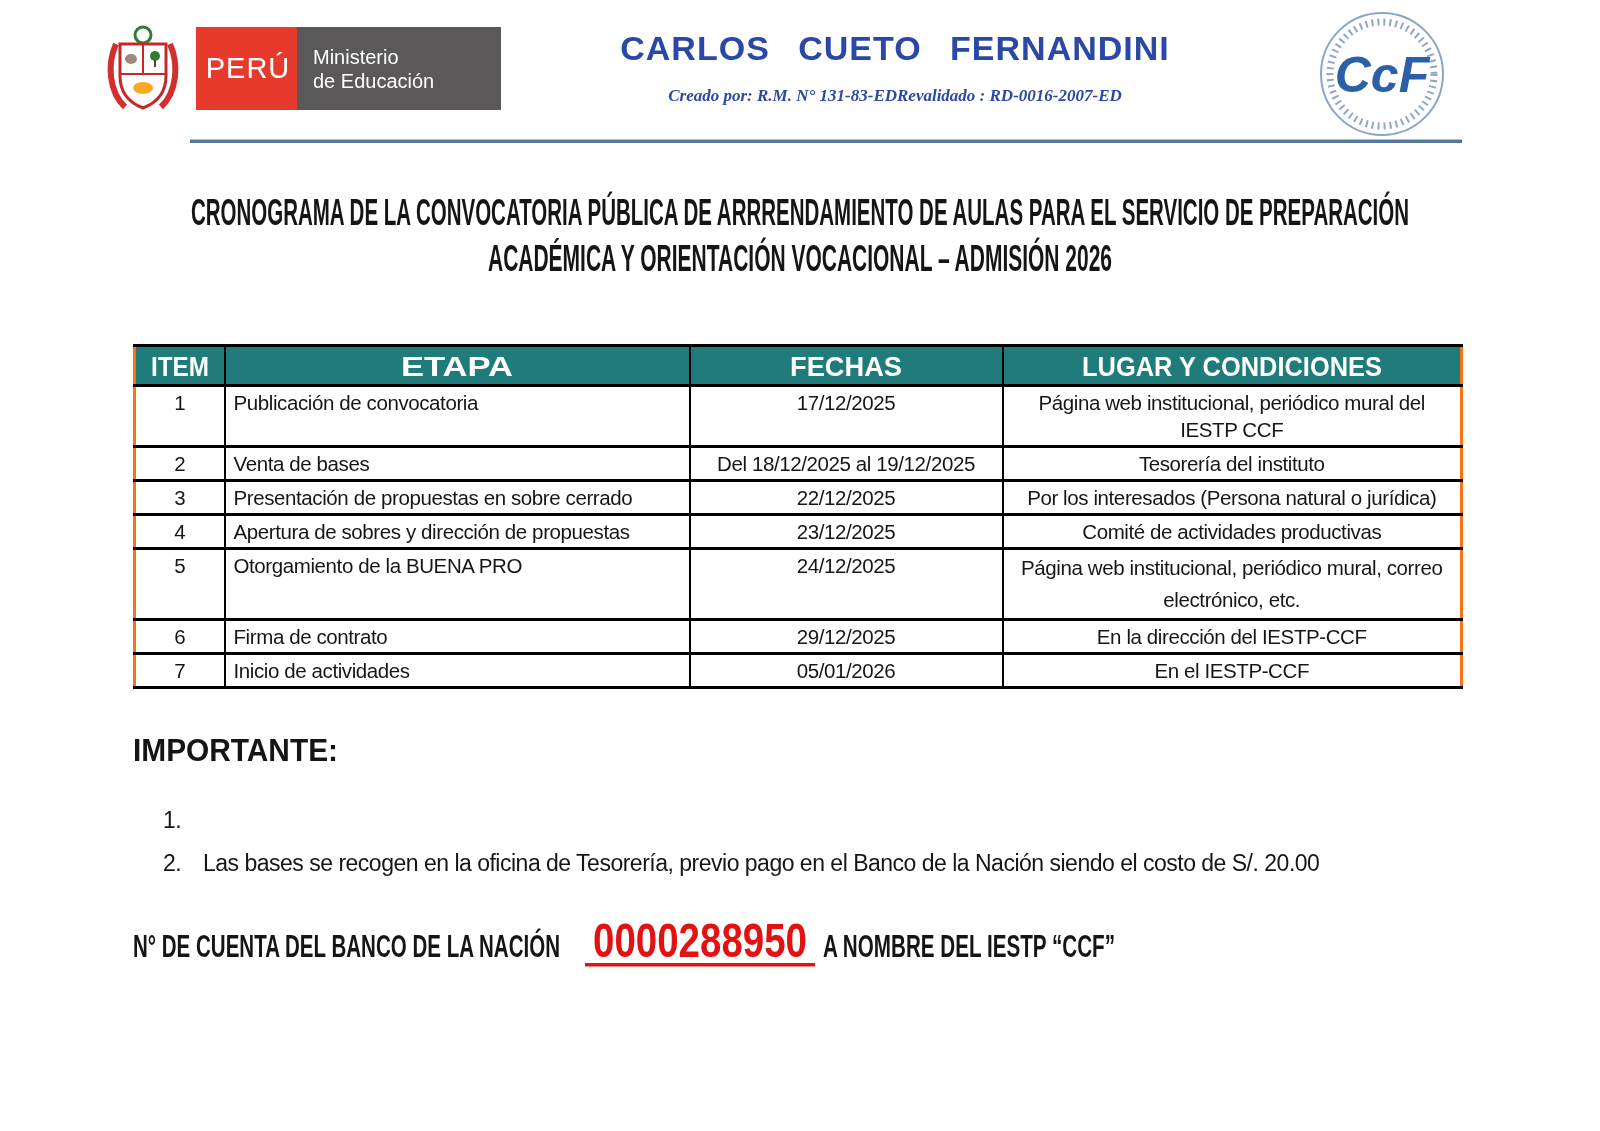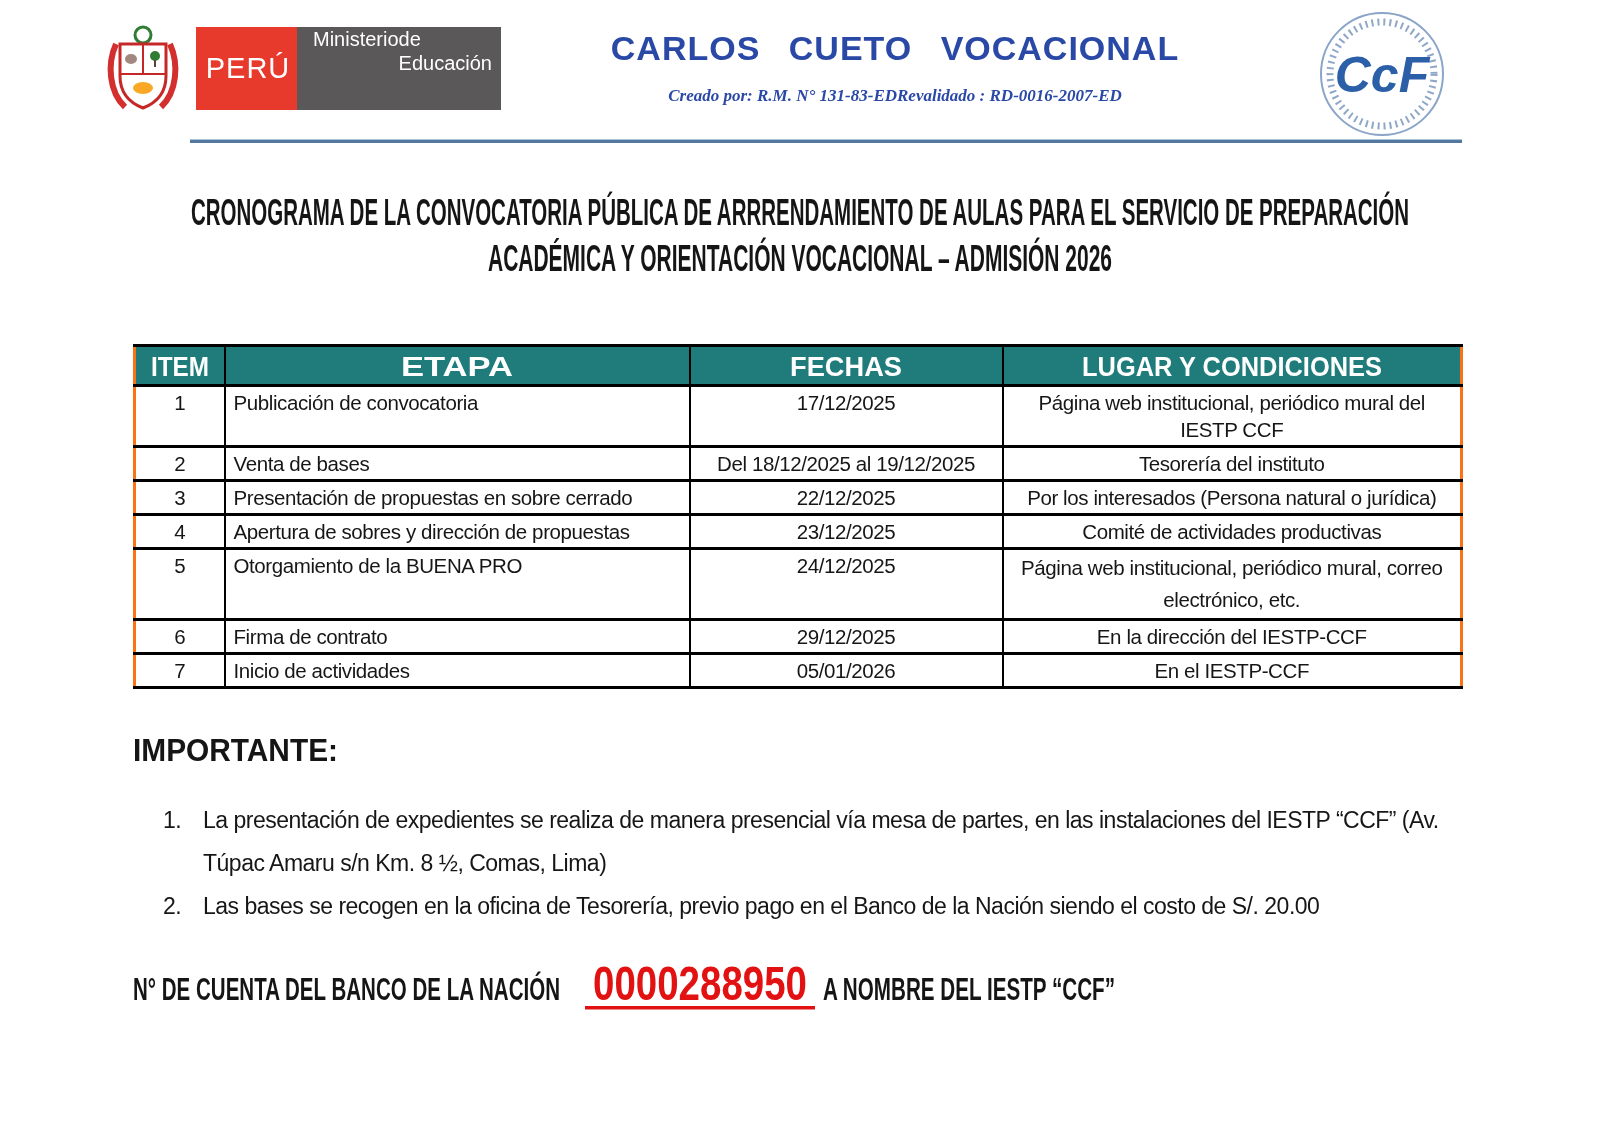--- a/index.html
+++ b/index.html
@@ -13,21 +13,21 @@
   
   header { position:relative; height:150px; }
   .coat { position:absolute; left:104px; top:22px; }
   .peru-box {
     position:absolute; left:196px; top:27px; width:104px; height:83px;
     background:var(--red-box); color:#fff; display:flex; align-items:center; justify-content:center;
     font-weight:normal; font-size:29px; letter-spacing:1px;
   }
   .ministry-box {
     position:absolute; left:297px; top:27px; width:204px; height:83px;
-    background:var(--gray-box); color:#fff; display:flex; flex-direction:row; justify-content:center;
+    background:var(--gray-box); color:#fff; display:flex; flex-direction:column; justify-content:center;
     padding-left:16px; box-sizing:border-box; font-size:20px; line-height:24px;
   }
   .institute { position:absolute; left:580px; top:28px; width:630px; text-align:center; color:var(--institute-blue); }
   .inst1 { font-weight:bold; font-size:27px; letter-spacing:1px; word-spacing:7px; }
   .inst2 { font-weight:bold; font-size:34px; letter-spacing:1px; word-spacing:18px; margin-top:1px; }
   .inst3 { font-family:"Liberation Serif", serif; font-weight:bold; font-size:17px; margin-top:18px;font-style:italic; }
   .seal { position:absolute; left:1312px; top:4px; }
   .seal-text { font-family:"Liberation Sans", sans-serif; font-weight:bold; font-style:italic;
                font-size:50px; fill:var(--seal-blue); }
   .rule { position:absolute; left:190px; top:139px; width:1272px; height:3px;
@@ -96,21 +96,21 @@
     <div class="peru-box">
       <span>PERÚ</span>
     </div>
 
     <div class="ministry-box">
       <div>Ministerio</div>
       <div>de Educación</div>
     </div>
 
     <div class="institute">
-      <div class="inst2">CARLOS CUETO VOCACIONAL</div>
+      <div class="inst2">CARLOS CUETO FERNANDINI</div>
       <div class="inst3">Creado por: R.M. N° 131-83-EDRevalidado : RD-0016-2007-ED</div>
     </div>
 
     <svg class="seal" width="140" height="140" viewBox="0 0 140 140">
       <circle cx="70" cy="70" r="61" fill="#ffffff" stroke="#8AA5C8" stroke-width="2"></circle>
       <circle cx="70" cy="70" r="52" fill="none" stroke="#7B98BE" stroke-width="7" stroke-dasharray="2 4" opacity="0.85"></circle>
       <text class="seal-text" x="70" y="88" text-anchor="middle">CcF</text>
     </svg>
 
     <div class="rule"></div>
@@ -204,21 +204,20 @@
 
   <div class="important-heading">
     <svg width="215" height="38">
       <text class="cond-text" x="0" y="30" font-size="31" textLength="205" lengthAdjust="spacingAndGlyphs">IMPORTANTE:</text>
     </svg>
   </div>
 
   <div class="imp-list">
     <div class="imp-item">
       <span class="imp-num">1.</span>
-      <div class="imp-text">La presentación de expedientes se realiza de manera presencial vía mesa de partes, en las instalaciones del IESTP “CCF” (Av. Túpac Amaru s/n Km. 8 ½, Comas, Lima)</div>
     </div>
     <div class="imp-item">
       <span class="imp-num">2.</span>
       <div class="imp-text">Las bases se recogen en la oficina de Tesorería, previo pago en el Banco de la Nación siendo el costo de S/. 20.00</div>
     </div>
   </div>
 
   <div class="account">
     <svg width="1000" height="58">
       <text class="acct-label" x="0" y="42" font-size="31" textLength="427" lengthAdjust="spacingAndGlyphs">N° DE CUENTA DEL BANCO DE LA NACIÓN</text>

